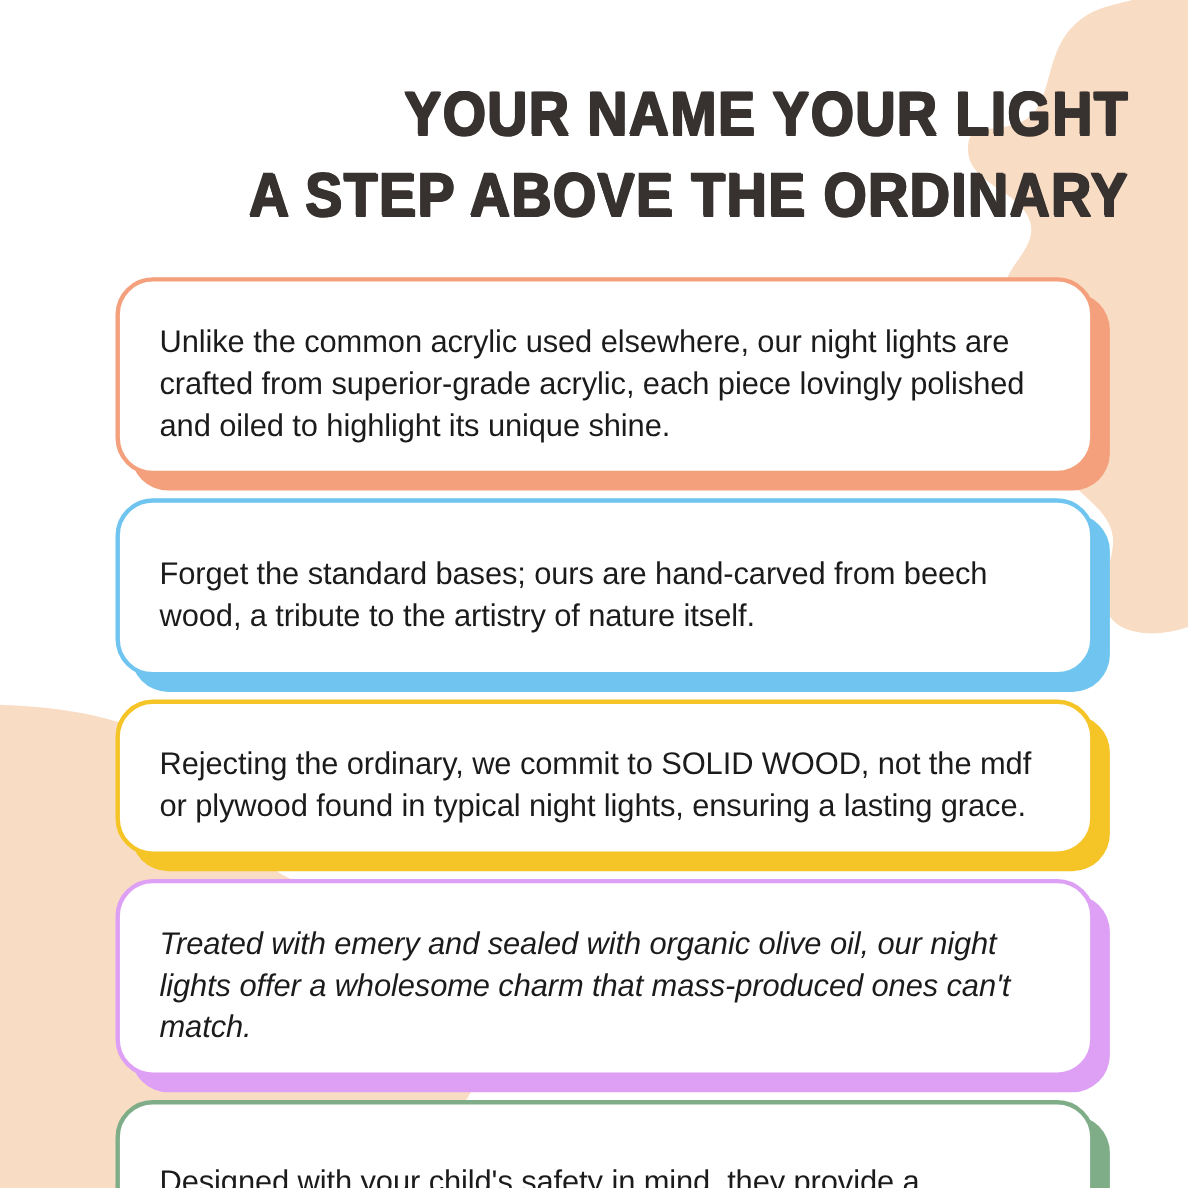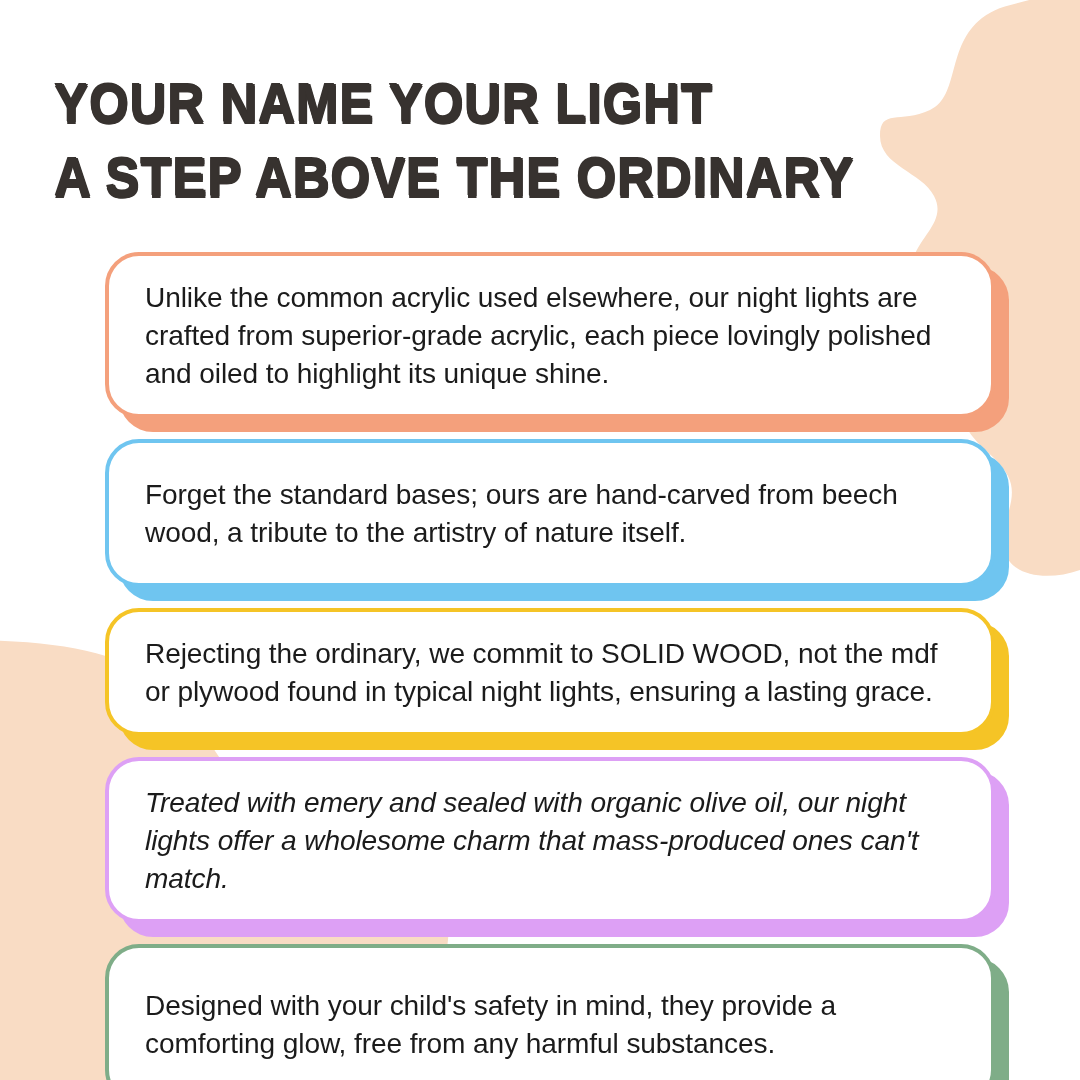--- a/index.html
+++ b/index.html
@@ -25,21 +25,21 @@
     pointer-events: none;
     z-index: 0;
   }
 
   
   .headline {
     position: absolute;
     top: 66px;
     left: 0;
     width: 1080px;
-    text-align: left;
+    text-align: right;
     z-index: 3;
   }
   .headline-line {
     display: block;
     color: #37322f;
     font-family: "Liberation Sans", sans-serif;
     font-weight: 700;
     font-size: 56px;
     line-height: 74px;
     letter-spacing: 1.5px;
@@ -70,21 +70,21 @@
     bottom: -14px;
     border-radius: 34px;
   }
   .card {
     position: relative;
     background: #ffffff;
     border-style: solid;
     border-width: 4px;
     border-radius: 34px;
     box-sizing: border-box;
-    padding: 22px 34px 22px 36px;
+    padding: 36px 34px 22px 36px;
     z-index: 1;
   }
   .card-text {
     margin: 0;
     color: #1b1b1b;
     font-family: "Liberation Sans", sans-serif;
     font-size: 28.5px;
     line-height: 38px;
     letter-spacing: -0.1px;
     font-weight: 400;

